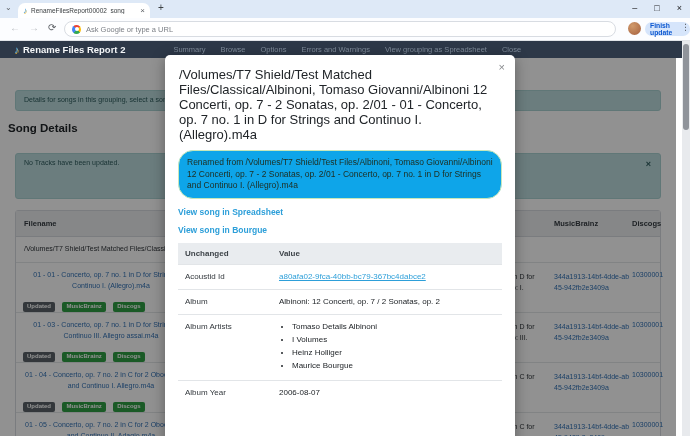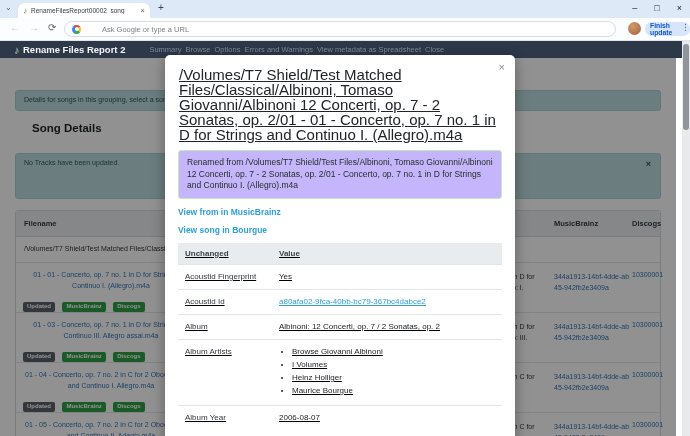--- a/index.html
+++ b/index.html
@@ -19,46 +19,46 @@
   .wincontrols { position:absolute; right:8px; top:1px; display:flex; gap:17px; }
   .wincontrols span { font-size:9px; color:#202124; line-height:14px; }
 
   .toolbar { position:absolute; left:0; top:18px; width:690px; height:23px; background:#fcfdff;
              border-bottom:1px solid #e1e4e8; }
   .navbtn { position:absolute; top:5px; font-size:10px; line-height:1; }
   .back { left:10px; color:#b9bdc2; }
   .fwd  { left:29px; color:#b9bdc2; }
   .reload { left:48px; color:#5f6368; }
   .omnibox { position:absolute; left:64px; top:3px; width:552px; height:16px; background:#fff;
-             border:1px solid #d8dce2; border-radius:8px; display:flex; align-items:center; padding:0 7px; gap:21px; }
+             border:1px solid #d8dce2; border-radius:8px; display:flex; align-items:center; padding:0 7px; gap:5px; }
   .glogo { width:9px; height:9px; border-radius:50%;
            background:conic-gradient(from -45deg,#ea4335 0 25%,#fbbc05 0 50%,#34a853 0 75%,#4285f4 0); position:relative; }
   .glogo::after { content:""; position:absolute; left:2.5px; top:2.5px; width:4px; height:4px; border-radius:50%; background:#fff; }
   .omnitext { font-size:7.5px; color:#7b7f85; }
   .avatar { position:absolute; left:628px; top:4px; width:13px; height:13px; border-radius:50%;
             background:radial-gradient(circle at 35% 30%,#d19a6b,#a45f3d); }
   .update-chip { position:absolute; left:645px; top:4px; height:14px; padding:0 5px; background:#d6e5fb;
                  border-radius:7px; display:flex; align-items:center; font-size:6.8px; font-weight:bold; color:#0b57d0; }
   .browser-kebab { position:absolute; left:681px; top:4px; font-size:9px; color:#5f6368; }
 
   
   .webpage { position:absolute; left:0; top:41px; width:690px; height:395px; background:#fff; overflow:hidden; }
   .navbar { position:absolute; left:0; top:0; width:682px; height:17px; background:#2d3848;
             display:flex; align-items:center; padding:0 14px; z-index:1; }
   .brand { display:flex; align-items:center; gap:4px; }
   .brand-logo { font-size:10px; color:#4ba3e3; text-shadow:0.6px 0.6px 0 #e8b93c; line-height:1; }
   .brand-name { font-size:9.5px; font-weight:bold; color:#f4f6f8; white-space:nowrap; }
-  .nav-items { display:flex; gap:4px; margin-left:24px; }
+  .nav-items { display:flex; gap:15px; margin-left:48px; }
   .nav-items span { font-size:7.5px; color:#7e8a99; white-space:nowrap; }
 
   .content { position:absolute; left:0; top:17px; width:682px; height:378px; background:#fff; }
   .alert-teal { position:absolute; left:15px; width:646px; background:#bcdcdd; border:1px solid #aad1d2;
                 border-radius:3px; color:#2f5c5e; font-size:7px; padding:5px 8px; white-space:nowrap; overflow:hidden; }
   .alert1 { top:32px; height:21px; }
-  .page-title { position:absolute; left:32px; top:64px; font-size:11.5px; font-weight:bold; color:#212529; }
+  .page-title { position:absolute; left:8px; top:64px; font-size:11.5px; font-weight:bold; color:#212529; }
   .alert2 { top:95px; height:46px; }
   .alert2 .alert-close { position:absolute; right:9px; top:5px; font-size:9px; font-weight:bold; color:#2f5c5e; }
 
   .card { position:absolute; left:15px; top:152px; width:646px; height:300px; background:#fff;
           border:1px solid #d7dbdf; border-radius:3px 3px 0 0; }
   .thead { position:relative; height:26px; background:#ebeef0; border-bottom:1px solid #d7dbdf; }
   .th { position:absolute; top:8px; font-size:7.5px; font-weight:bold; color:#353b41; }
   .th-filename { left:8px; }
   .th-mb { left:538px; }
   .th-discogs { left:616px; }
@@ -78,27 +78,27 @@
             color:#3272b5; word-break:break-all; }
   .dcell { position:absolute; left:616px; top:8px; font-size:7px; color:#3272b5; }
 
   .backdrop { position:absolute; left:0; top:17px; width:676px; height:378px;
               background:rgba(0,0,0,0.43); z-index:2; }
 
   
   .modal { position:absolute; left:165px; top:14px; width:350px; height:400px; background:#fff;
            border-radius:5px; box-shadow:0 3px 14px rgba(0,0,0,.35); z-index:3; overflow:hidden; }
   .modal-header { position:relative; padding:12px 14px 4px 14px; }
-  .modal-title { font-size:15px; line-height:15px; color:#212529;text-decoration:underline; }
+  .modal-title { font-size:13px; line-height:15px; color:#212529; }
   .modal-close { position:absolute; right:10px; top:6px; font-size:11px; color:#87898c; }
   .modal-body { padding:4px 13px 13px 13px; }
-  .alert-green { background:#c4b5fd; border:1px solid #c6e7ba; border-radius:3px; color:#1f2d1f;
+  .alert-green { background:#0ea5e9; border:1px solid #c6e7ba; border-radius:15px; color:#1f2d1f;
                  padding:6px 8px; font-size:8.5px; line-height:11.5px; }
   .mlink { display:block; margin-top:8px; font-size:8.5px; font-weight:bold; color:#2d9fd9; text-decoration:none; }
-  .mtable { width:100%; border-collapse:collapse; margin-top:8px;text-decoration:underline; }
+  .mtable { width:100%; border-collapse:collapse; margin-top:8px; }
   .mtable th { background:#e9ecef; text-align:left; padding:6px 7px; font-size:8px; color:#3e4449; }
   .mtable td { padding:6.5px 7px; border-top:1px solid #e2e5e8; font-size:8px; line-height:11px;
                color:#212529; vertical-align:top; }
   .mtable td.lbl { width:94px; color:#33383d; }
   .vlink { color:#2d9fd9; }
   .mtable ul { margin:0 0 0 2px; padding-left:11px; }
   .mtable li { margin-bottom:2px; }
 
   
   .scrollbar { position:absolute; left:682px; top:0; width:8px; height:395px; background:#e8eaed; z-index:4; }
@@ -144,21 +144,21 @@
     <div class="navbar">
       <div class="brand">
         <span class="brand-logo">♪</span>
         <span class="brand-name">Rename Files Report 2</span>
       </div>
       <div class="nav-items">
         <span>Summary</span>
         <span>Browse</span>
         <span>Options</span>
         <span>Errors and Warnings</span>
-        <span>View metadata as Spreadsheet</span>
+        <span>View grouping as Spreadsheet</span>
         <span>Close</span>
       </div>
     </div>
 
     <div class="content">
       <div class="alert-teal alert1">
         <span>Details for songs in this grouping, select a song t</span>
       </div>
       <div class="page-title">Song Details</div>
       <div class="alert-teal alert2">
@@ -226,48 +226,44 @@
 
     <div class="backdrop"></div>
 
     <div class="modal">
       <div class="modal-header">
         <div class="modal-title">/Volumes/T7 Shield/Test Matched Files/Classical/Albinoni, Tomaso Giovanni/Albinoni 12 Concerti, op. 7 - 2 Sonatas, op. 2/01 - 01 - Concerto, op. 7 no. 1 in D for Strings and Continuo I. (Allegro).m4a</div>
         <span class="modal-close">×</span>
       </div>
       <div class="modal-body">
         <div class="alert-green">Renamed from /Volumes/T7 Shield/Test Files/Albinoni, Tomaso Giovanni/Albinoni 12 Concerti, op. 7 - 2 Sonatas, op. 2/01 - Concerto, op. 7 no. 1 in D for Strings and Continuo I. (Allegro).m4a</div>
-        <a class="mlink" href="#">View from in MusicBrainz</a>
+        <a class="mlink" href="#">View song in Spreadsheet</a>
         <a class="mlink" href="#">View song in Bourgue</a>
 
         <table class="mtable">
           <thead>
             <tr>
               <th>Unchanged</th>
               <th>Value</th>
             </tr>
           </thead>
           <tbody>
-            <tr>
-              <td class="lbl">Acoustid Fingerprint</td>
-              <td>Yes</td>
-            </tr>
             <tr>
               <td class="lbl">Acoustid Id</td>
               <td><a class="vlink" href="#">a80afa02-9fca-40bb-bc79-367bc4dabce2</a></td>
             </tr>
             <tr>
               <td class="lbl">Album</td>
               <td>Albinoni: 12 Concerti, op. 7 / 2 Sonatas, op. 2</td>
             </tr>
             <tr>
               <td class="lbl">Album Artists</td>
               <td>
                 <ul>
-                  <li>Browse Giovanni Albinoni</li>
+                  <li>Tomaso Details Albinoni</li>
                   <li>I Volumes</li>
                   <li>Heinz Holliger</li>
                   <li>Maurice Bourgue</li>
                 </ul>
               </td>
             </tr>
             <tr>
               <td class="lbl">Album Year</td>
               <td>2006-08-07</td>
             </tr>

